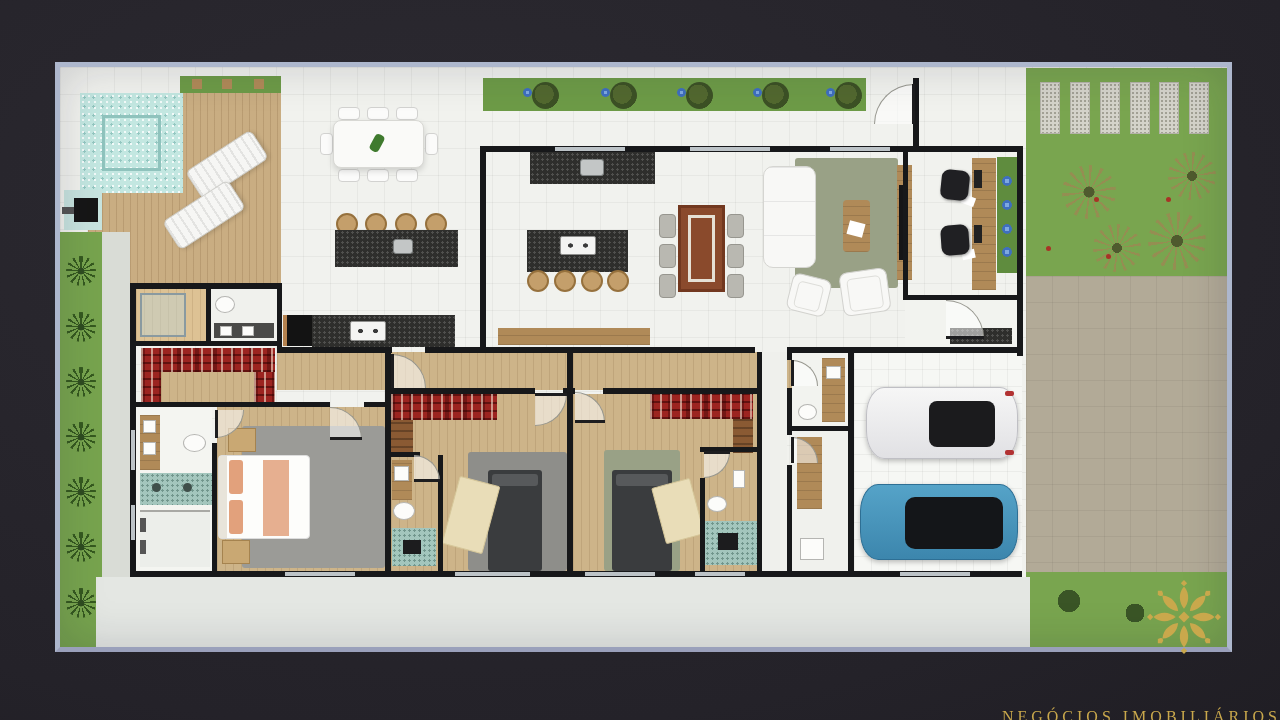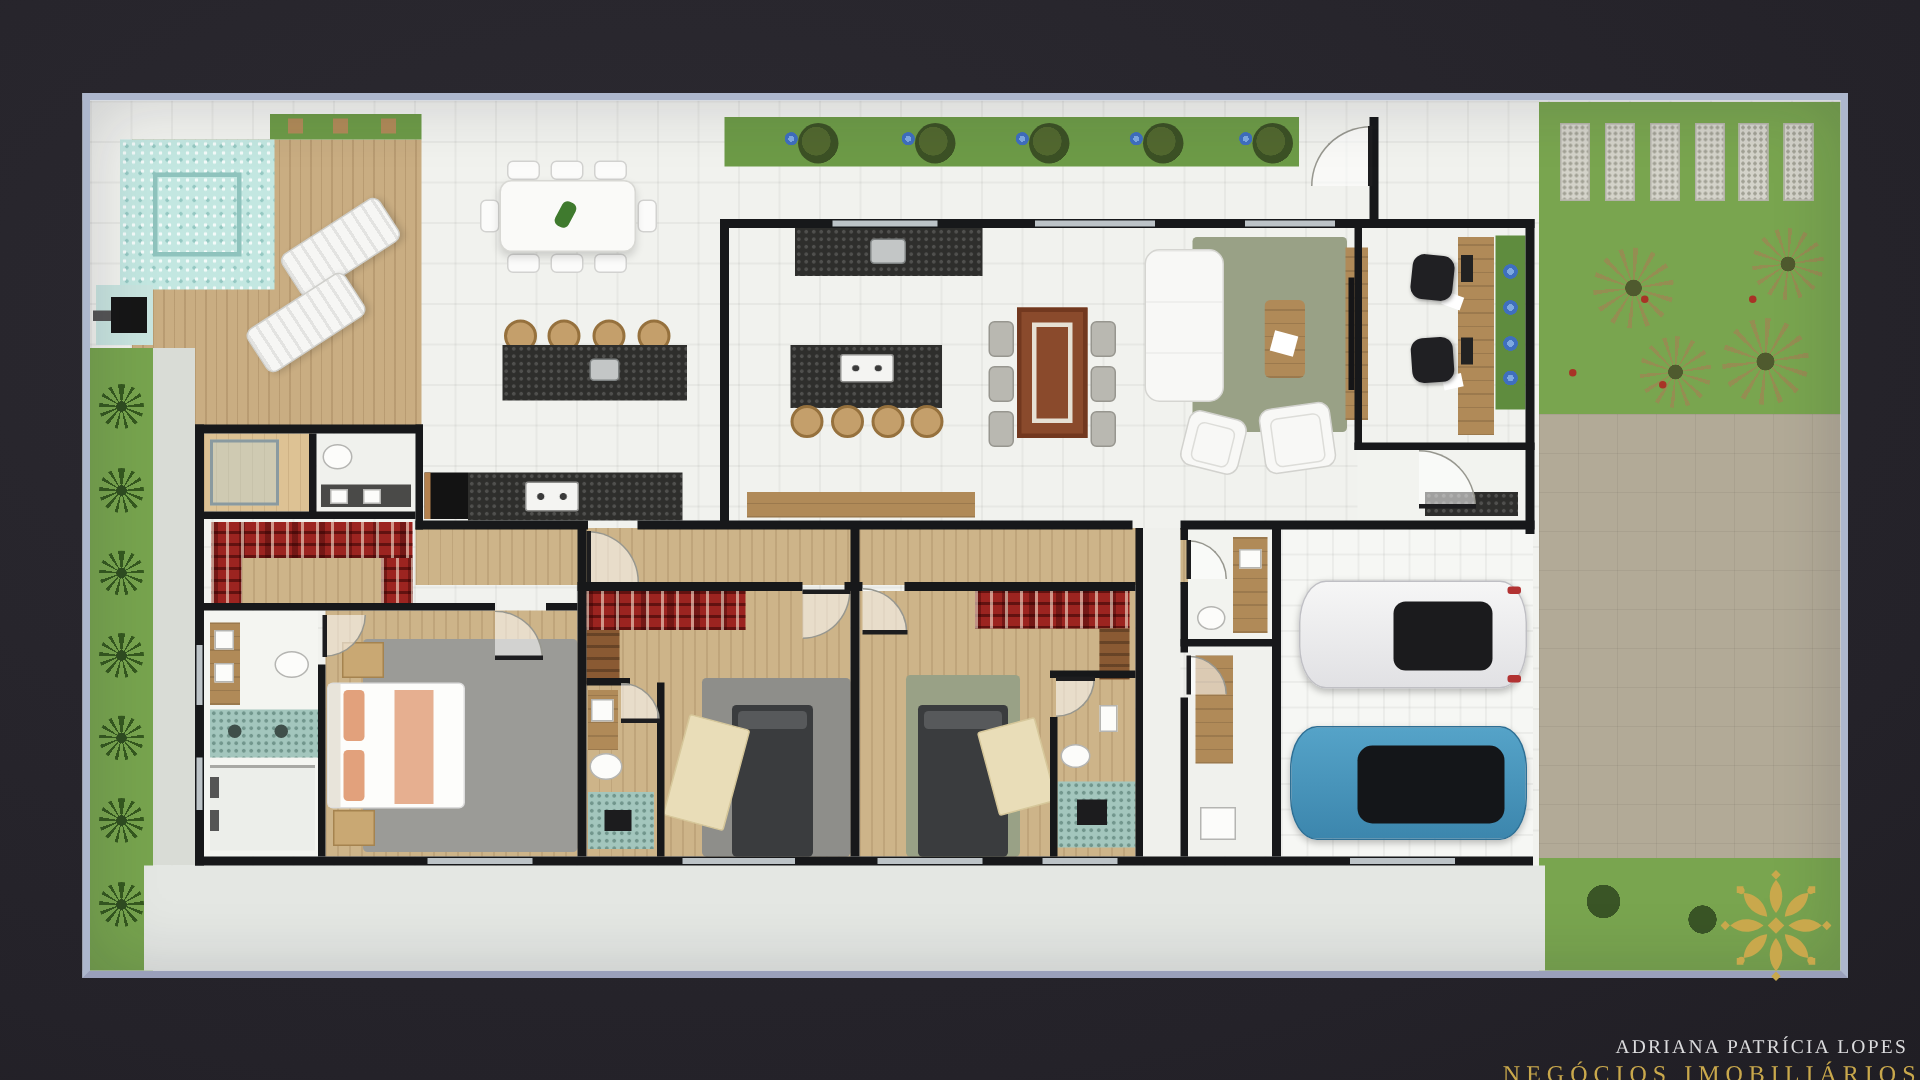--- a/index.html
+++ b/index.html
@@ -383,16 +383,15 @@
       <use href="#pt" transform="rotate(270)"></use>
       <use href="#pt" transform="rotate(315)"></use>
       <circle cx="25" cy="25" r="2.4"></circle>
         <circle cx="-25" cy="25" r="2.4"></circle>
       <circle cx="25" cy="-25" r="2.4"></circle>
         <circle cx="-25" cy="-25" r="2.4"></circle>
       <path d="M0,-6 L6,0 L0,6 L-6,0 Z"></path>
     </g>
   </svg>
   <div id="logo">
-    <div class="l1">ADRIANA PATRÍCIA LOPES</div>
     <div class="l3">NEGÓCIOS IMOBILIÁRIOS</div>
   </div>
 </div>
 
 </body></html>

